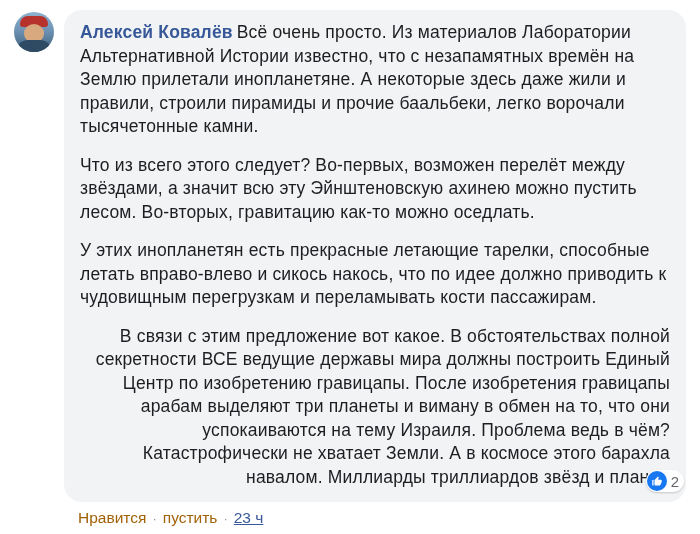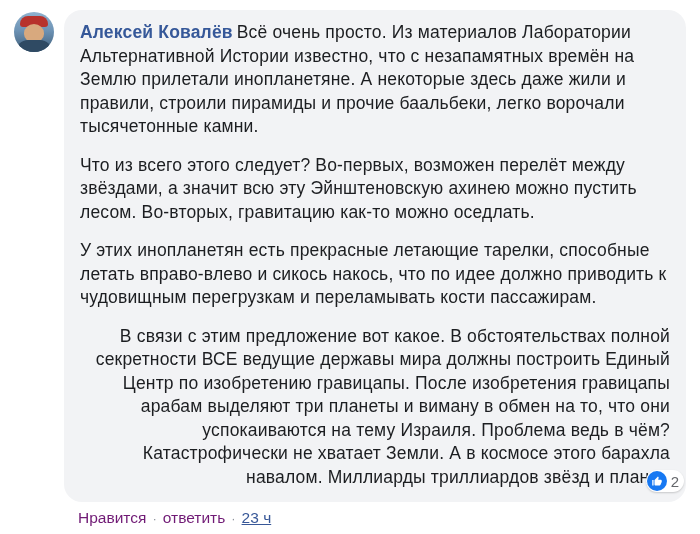--- a/index.html
+++ b/index.html
@@ -116,21 +116,21 @@
   }
   .actions {
     margin: 7px 0 0 64px;
     font-size: 15.5px;
     color: #385898;
     display: flex;
     align-items: center;
     gap: 0;
   }
   .actions .act {
-    color: #701a75;
+    color: #a16207;
     cursor: pointer;
   }
   .actions .sep {
     color: #90949c;
     margin: 0 6px;
     font-size: 13px;
   }
   .actions .time {
     color: #385898;
     text-decoration: underline;
@@ -154,21 +154,21 @@
       <p>Что из всего этого следует? Во-первых, возможен перелёт между звёздами, а значит всю эту Эйнштеновскую ахинею можно пустить лесом. Во-вторых, гравитацию как-то можно оседлать.</p>
       <p>У этих инопланетян есть прекрасные летающие тарелки, способные летать вправо-влево и сикось накось, что по идее должно приводить к чудовищным перегрузкам и переламывать кости пассажирам.</p>
       <p>В связи с этим предложение вот какое. В обстоятельствах полной секретности ВСЕ ведущие державы мира должны построить Единый Центр по изобретению гравицапы. После изобретения гравицапы арабам выделяют три планеты и виману в обмен на то, что они успокаиваются на тему Израиля. Проблема ведь в чём? Катастрофически не хватает Земли. А в космосе этого барахла навалом. Миллиарды триллиардов звёзд и планет.</p>
     </div>
 
   </div>
 
   <div class="actions">
     <span class="act">Нравится</span>
     <span class="sep">·</span>
-    <span class="act">ответить</span>
+    <span class="act">пустить</span>
     <span class="sep">·</span>
     <span class="time">23 ч</span>
   </div>
 
   <div class="reactions">
     <span class="like-badge">
       <svg width="12" height="12" viewBox="0 0 24 24" aria-hidden="true">
           <path fill="#ffffff" d="M9 21h8.1c.9 0 1.6-.5 1.9-1.3l2.4-5.7c.1-.2.1-.4.1-.6v-1.9c0-1-.8-1.8-1.8-1.8h-5.3l.9-4.1c0-.2 0-.3 0-.5 0-.4-.2-.8-.4-1.1L13.9 3 7.6 9.3c-.4.4-.6.9-.6 1.4V19c0 1.1.9 2 2 2zM2.5 10h2.6v11H2.5z"></path>
         </svg>
     </span>

